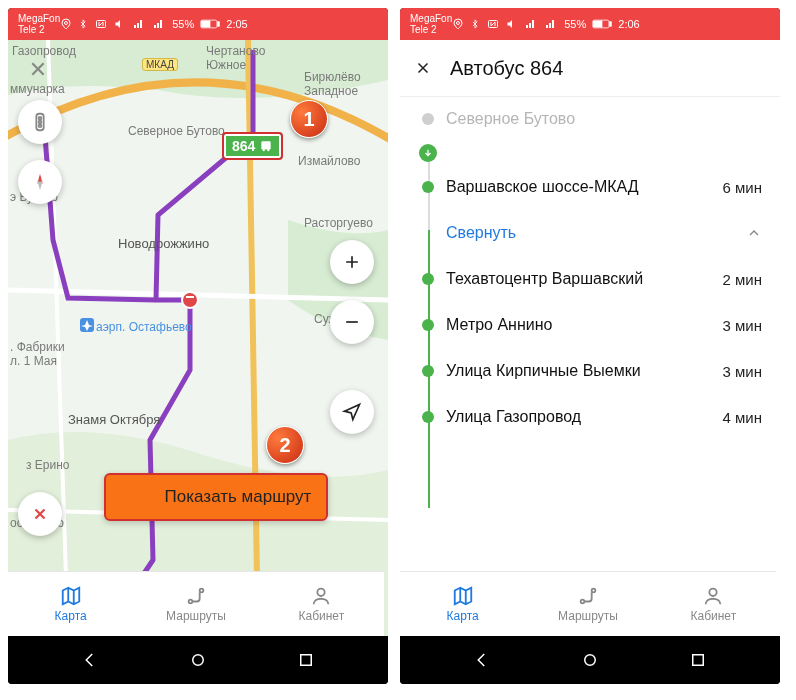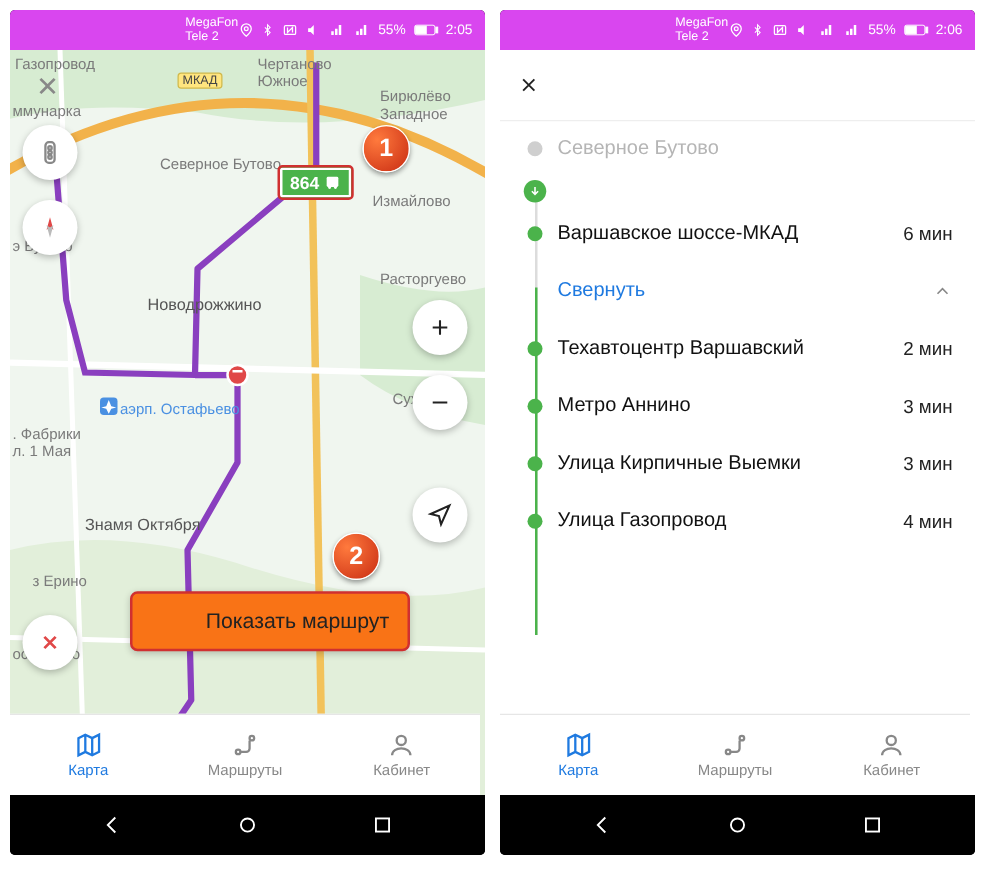--- a/index.html
+++ b/index.html
@@ -1,18 +1,18 @@
 <!DOCTYPE html>
 <html><head>
 <meta charset="utf-8">
 <style>
   body { margin:0; padding:0; background:#fff; font-family:-apple-system,Arial,sans-serif; }
   .container { display:flex; gap:12px; padding:8px; }
   .phone { width:380px; height:676px; background:#000; border-radius:4px; position:relative; overflow:hidden; }
-  .statusbar { height:32px; background:#d946ef; color:#fff; display:flex; align-items:center; justify-content:flex-end; padding:0 10px; font-size:11px; }
+  .statusbar { height:32px; background:#ef4444; color:#fff; display:flex; align-items:center; justify-content:flex-start; padding:0 10px; font-size:11px; }
   .sb-left { line-height:1.1; font-size:10px; }
   .sb-right { display:flex; align-items:center; gap:6px; }
   .sb-right svg { display:block; }
   .screen { position:absolute; top:32px; left:0; right:0; bottom:48px; background:#fff; }
   .navbar { position:absolute; bottom:0; left:0; right:0; height:48px; background:#000; display:flex; align-items:center; justify-content:center; gap:90px; }
   
   .map { position:absolute; inset:0; background:#edf4ee; }
   .map svg.mapcanvas { width:100%; height:100%; display:block; }
   .fab { position:absolute; width:44px; height:44px; border-radius:50%; background:#fff; box-shadow:0 2px 6px rgba(0,0,0,.25); display:flex; align-items:center; justify-content:center; }
   .fab-compass { left:10px; top:120px; }
@@ -262,20 +262,21 @@
           </svg>
       <span>2:06</span>
     </div>
   </div>
 
   <div class="screen" style="background:#fff">
     <div class="rt-header">
       <svg width="18" height="18" viewBox="0 0 24 24" stroke="#222" stroke-width="2">
             <path d="M6 6l12 12M18 6L6 18"></path>
           </svg>
+      <div class="rt-title">Автобус 864</div>
     </div>
 
     <div class="rt-body">
       <div class="rt-line">
             <div class="seg-green"></div>
           </div>
 
 
       <div class="rt-row ghost">
         <span class="dot gray"></span>

